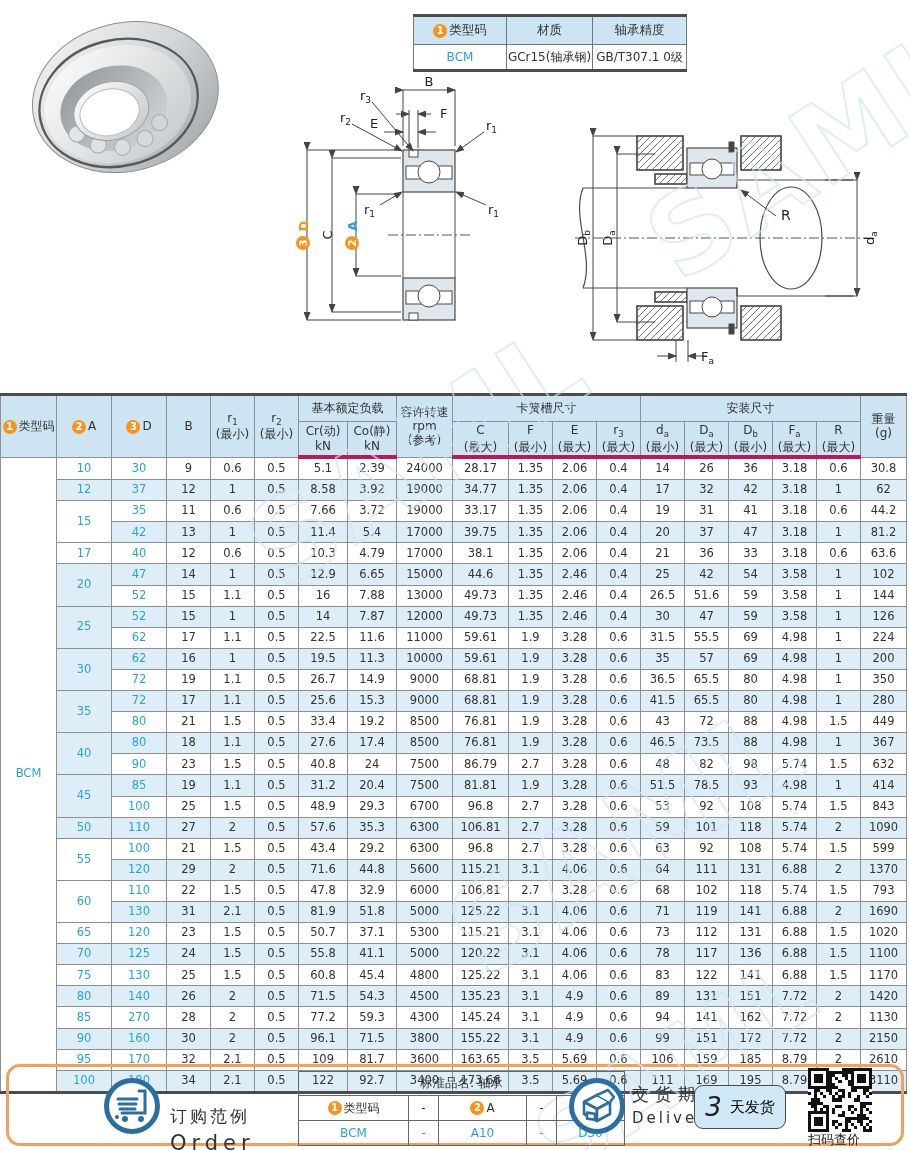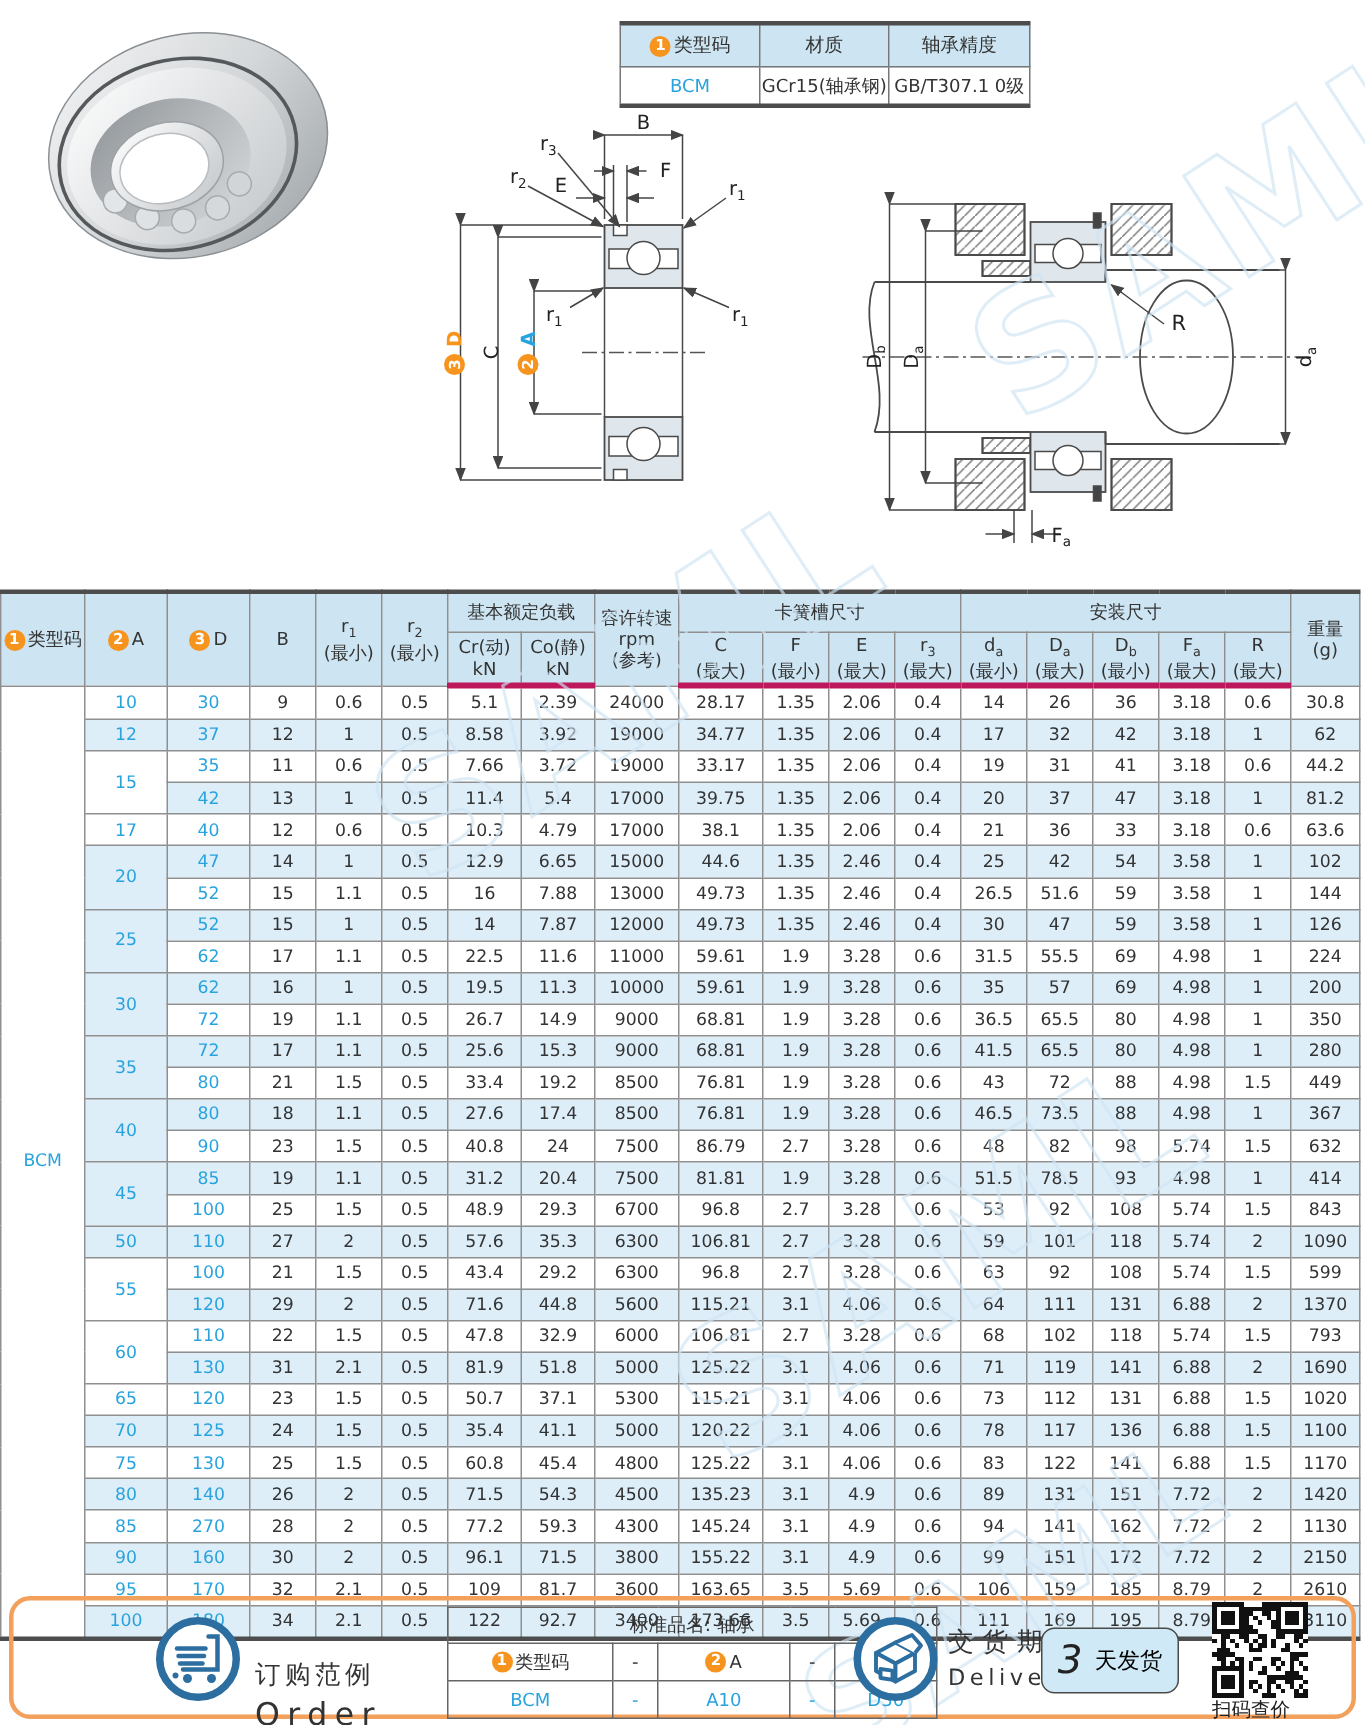--- a/index.html
+++ b/index.html
@@ -819,21 +819,21 @@
           <td>6.88</td>
           <td>1.5</td>
           <td>1020</td>
         </tr>
         <tr class="band">
           <td rowspan="1" class="a-cell">70</td>
           <td class="d-cell">125</td>
           <td>24</td>
           <td>1.5</td>
           <td>0.5</td>
-          <td>35.4</td>
+          <td>55.8</td>
           <td>41.1</td>
           <td>5000</td>
           <td>120.22</td>
           <td>3.1</td>
           <td>4.06</td>
           <td>0.6</td>
           <td>78</td>
           <td>117</td>
           <td>136</td>
           <td>6.88</td>

